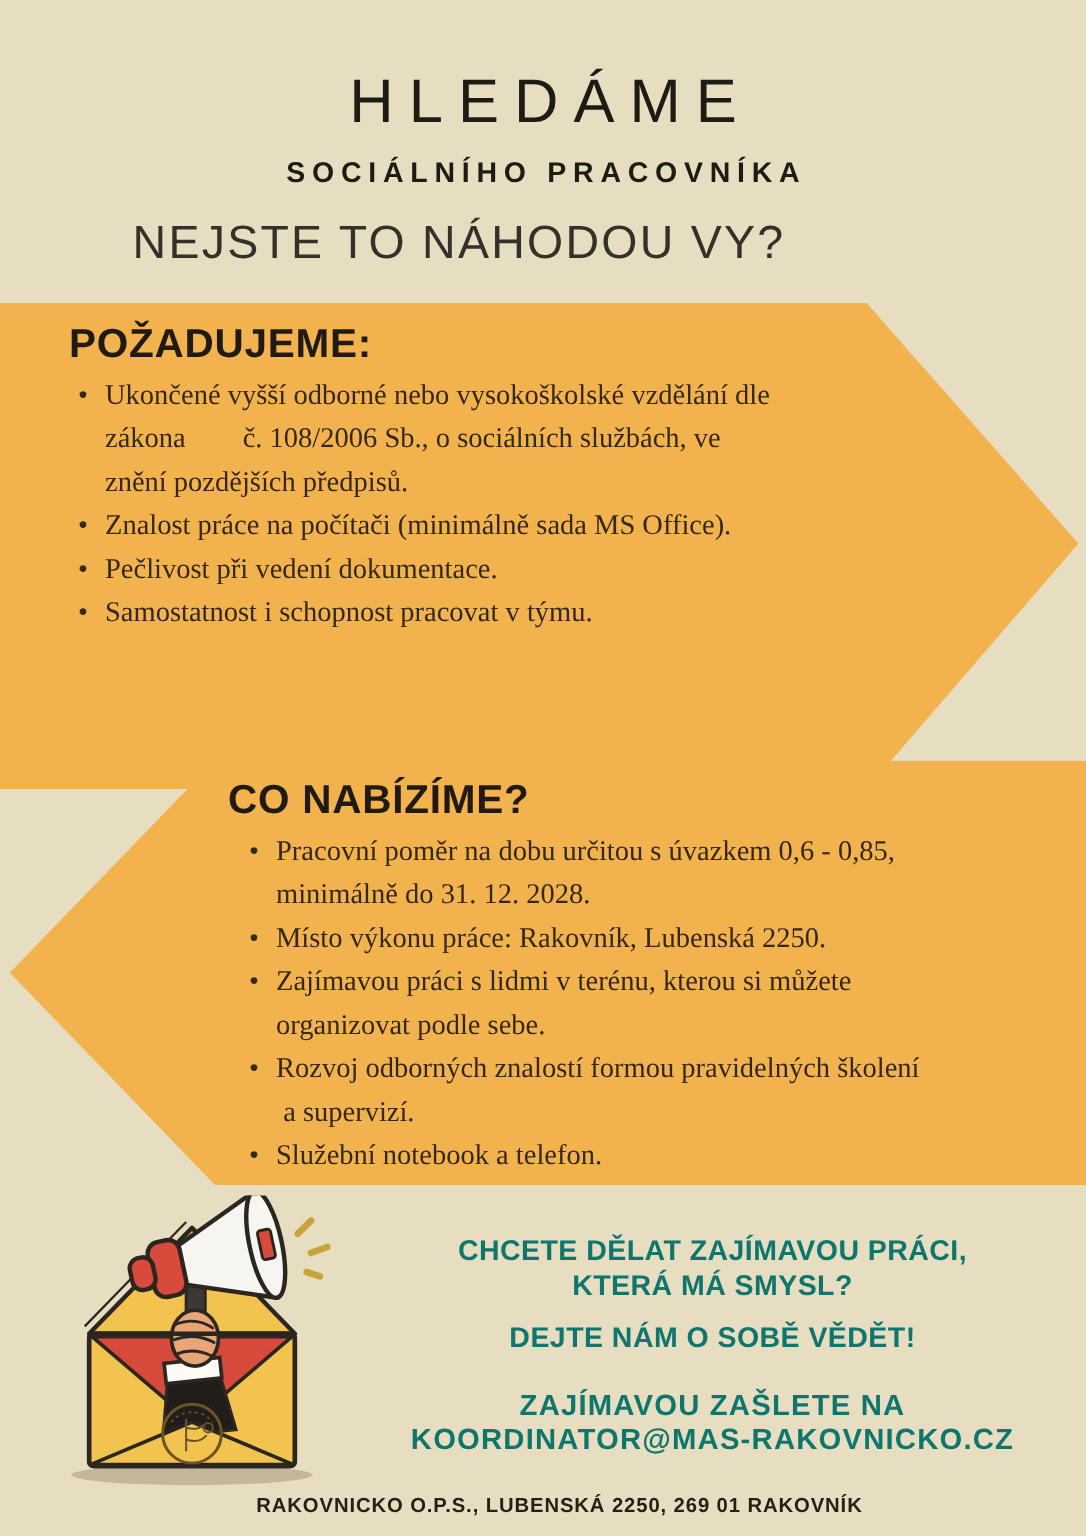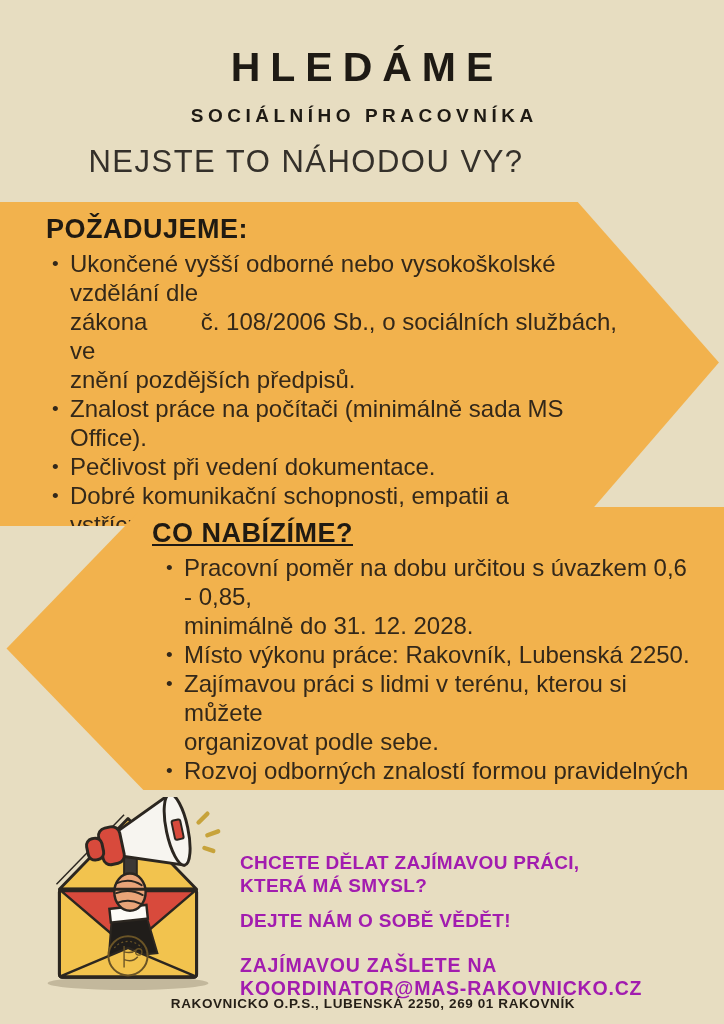--- a/index.html
+++ b/index.html
@@ -8,21 +8,21 @@
     width:724px;height:1024px;
     background:#e7ddc1;
     overflow:hidden;
     font-family:"Liberation Sans", sans-serif;
     color:#221c15;
   }
   
   .hdr-title{
     position:absolute;top:44px;left:0;width:724px;
     text-align:center;
-    font-size:41px;font-weight:700;letter-spacing:10px;text-indent:10px;
+    font-size:41px;font-weight:400;letter-spacing:10px;text-indent:10px;
     color:#1e1a14;
   }
   .hdr-subtitle{
     position:absolute;top:105px;left:0;width:724px;
     text-align:center;
     font-size:19px;font-weight:700;letter-spacing:4.5px;text-indent:4.5px;
     color:#1e1a14;
   }
   .hdr-question{
     position:absolute;top:144px;left:0;width:612px;
@@ -42,45 +42,45 @@
   .banner-left{
     top:507px;height:283px;
     clip-path:polygon(19.8% 0, 100% 0, 100% 100%, 19.8% 100%, 0.9% 50%);
   }
   .banner h2{
     margin:0;
     font-size:27px;font-weight:800;letter-spacing:.5px;
     color:#201a12;
   }
   .banner-right h2{padding:12px 0 0 46px;}
-  .banner-left  h2{padding:11px 0 0 152px;text-decoration:underline;}
+  .banner-left  h2{padding:11px 0 0 152px;}
   .banner ul{
     list-style:none;margin:4px 0 0 0;padding:0;
   }
   .banner-right ul{margin-left:46px;width:575px;}
   .banner-left  ul{margin-left:160px;width:535px;}
   .banner li{
     position:relative;
     padding-left:24px;
-    font-family:Liberation Sans, sans-serif;
-    font-size:24px;line-height:29px;
+    font-family:Liberation Serif, serif;
+    font-size:19px;line-height:29px;
     color:#33281a;
   }
   .banner li::before{
     content:"\2022";
     position:absolute;left:6px;top:0;
     font-size:19px;color:#33281a;
   }
   .banner li span{white-space:pre-wrap;}
   
   .illustration{position:absolute;left:30px;top:797px;width:196px;height:200px;}
   
   .cta{
-    position:absolute;left:240px;top:852px;width:470px;
-    color:#a21caf;
+    position:absolute;left:240px;top:824px;width:470px;
+    text-align:center;color:#0f766e;
   }
   .cta .q{font-size:19px;font-weight:800;line-height:22.5px;letter-spacing:.3px;}
   .cta .tell{margin-top:13px;font-size:19px;font-weight:800;line-height:22.5px;letter-spacing:.3px;}
   .cta .send{margin-top:21px;font-size:19.5px;font-weight:800;line-height:23px;letter-spacing:.8px;}
   
   .footer{
     position:absolute;left:11px;top:996px;width:724px;
     text-align:center;
     font-size:13.5px;font-weight:800;letter-spacing:.6px;
     color:#251f17;
@@ -96,21 +96,20 @@
   <div class="hdr-question">NEJSTE TO NÁHODOU VY?</div>
 
   <section class="banner banner-right">
     <h2>POŽADUJEME:</h2>
     <ul>
       <li><span>Ukončené vyšší odborné nebo vysokoškolské vzdělání dle
 zákona        č. 108/2006 Sb., o sociálních službách, ve
 znění pozdějších předpisů.</span></li>
       <li><span>Znalost práce na počítači (minimálně sada MS Office).</span></li>
       <li><span>Pečlivost při vedení dokumentace.</span></li>
-      <li><span>Dobré komunikační schopnosti, empatii a vstřícnost.</span></li>
       <li><span>Samostatnost i schopnost pracovat v týmu.</span></li>
     </ul>
   </section>
 
   <section class="banner banner-left">
     <h2>CO NABÍZÍME?</h2>
     <ul>
       <li><span>Pracovní poměr na dobu určitou s úvazkem 0,6 - 0,85,
 minimálně do 31. 12. 2028.</span></li>
       <li><span>Místo výkonu práce: Rakovník, Lubenská 2250.</span></li>

